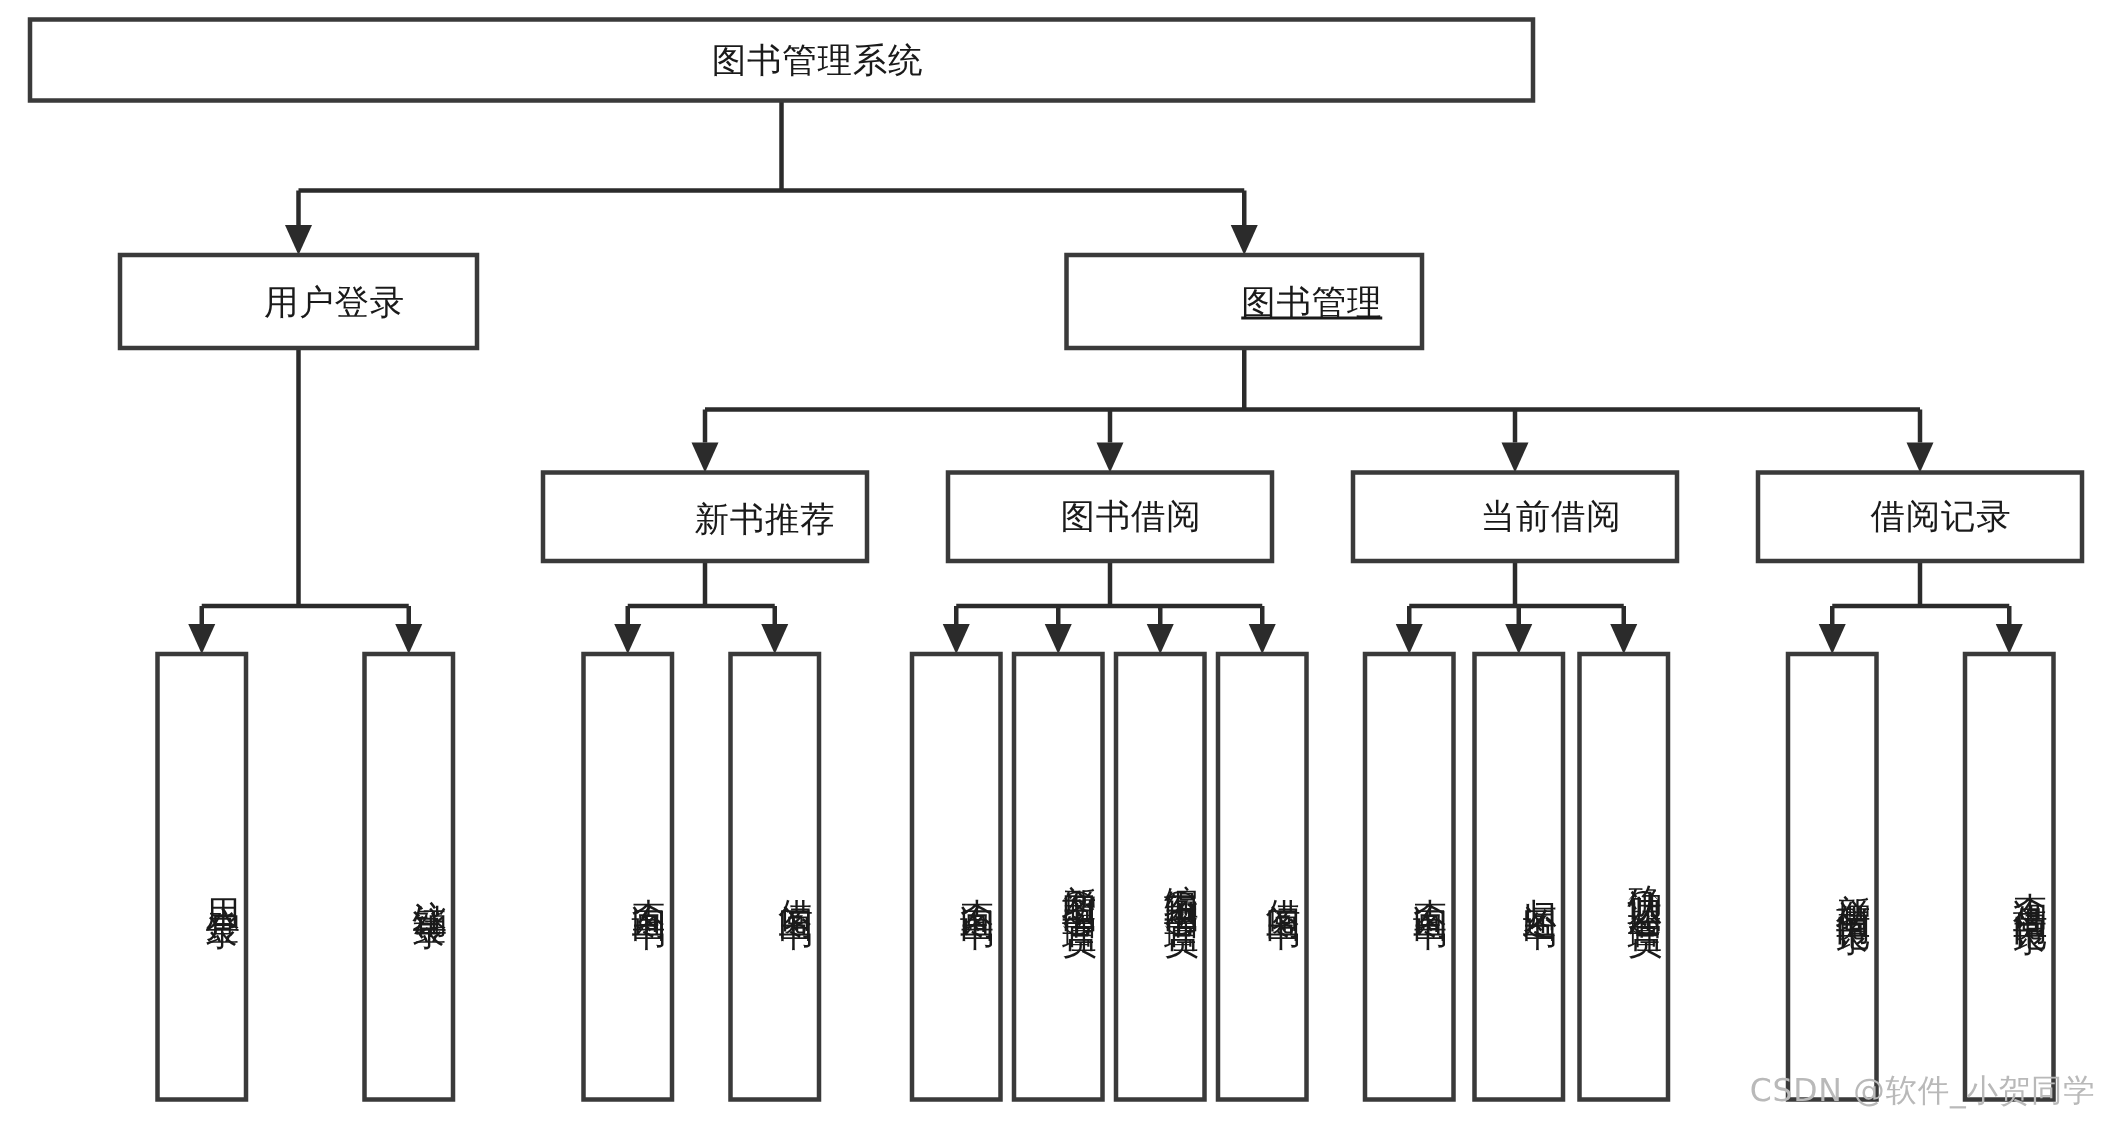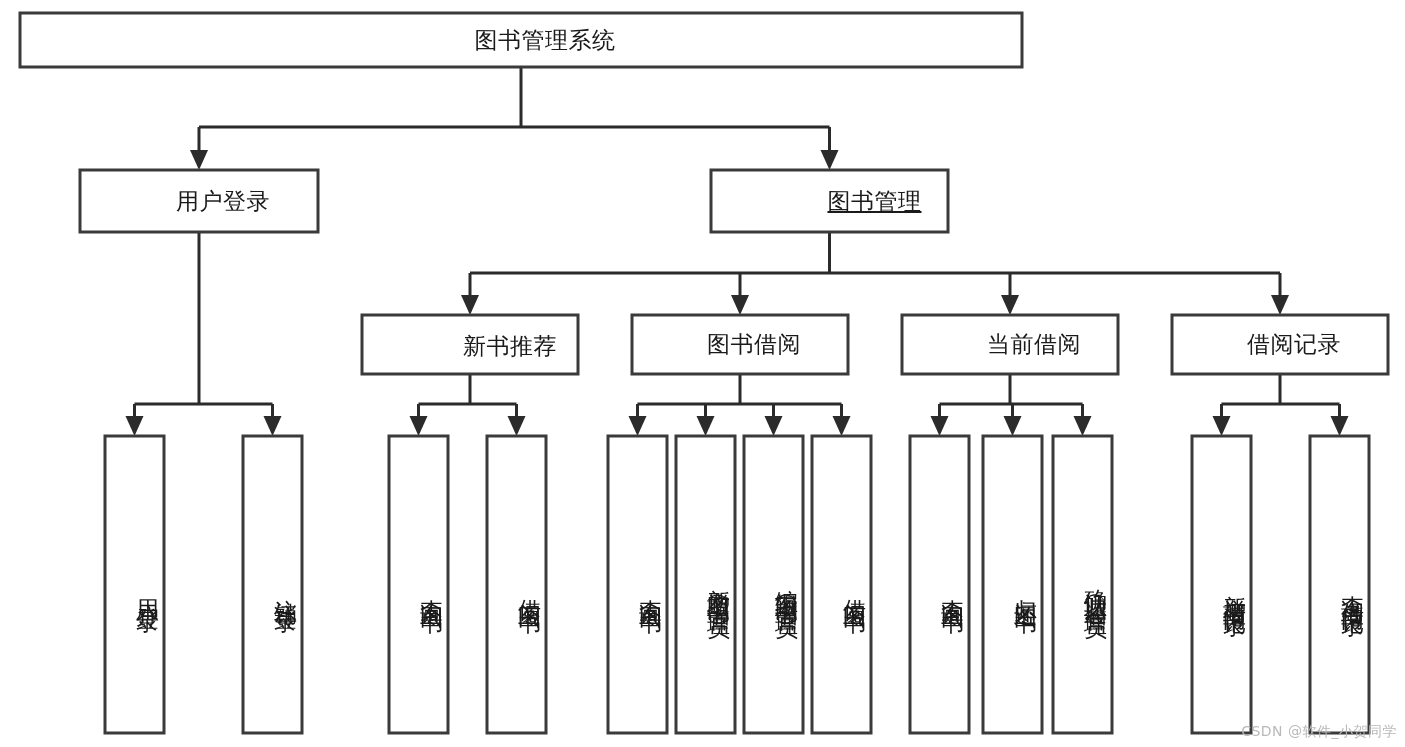--- a/index.html
+++ b/index.html
@@ -59,21 +59,21 @@
     letter-spacing: 4px;
     align-items: flex-start;
     justify-content: center;
     padding-top: 8px;
     box-sizing: border-box;
   }
   #watermark {
     position: absolute;
     right: 8px;
     bottom: 6px;
-    font-size: 14px;
+    font-size: 21px;
     color: #b9b9b9;
     font-family: "DejaVu Sans", "Liberation Sans", sans-serif;
     letter-spacing: 0.5px;
     white-space: nowrap;
   }
 </style>
 </head>
 <body>
 
 <div id="diagram-root">

